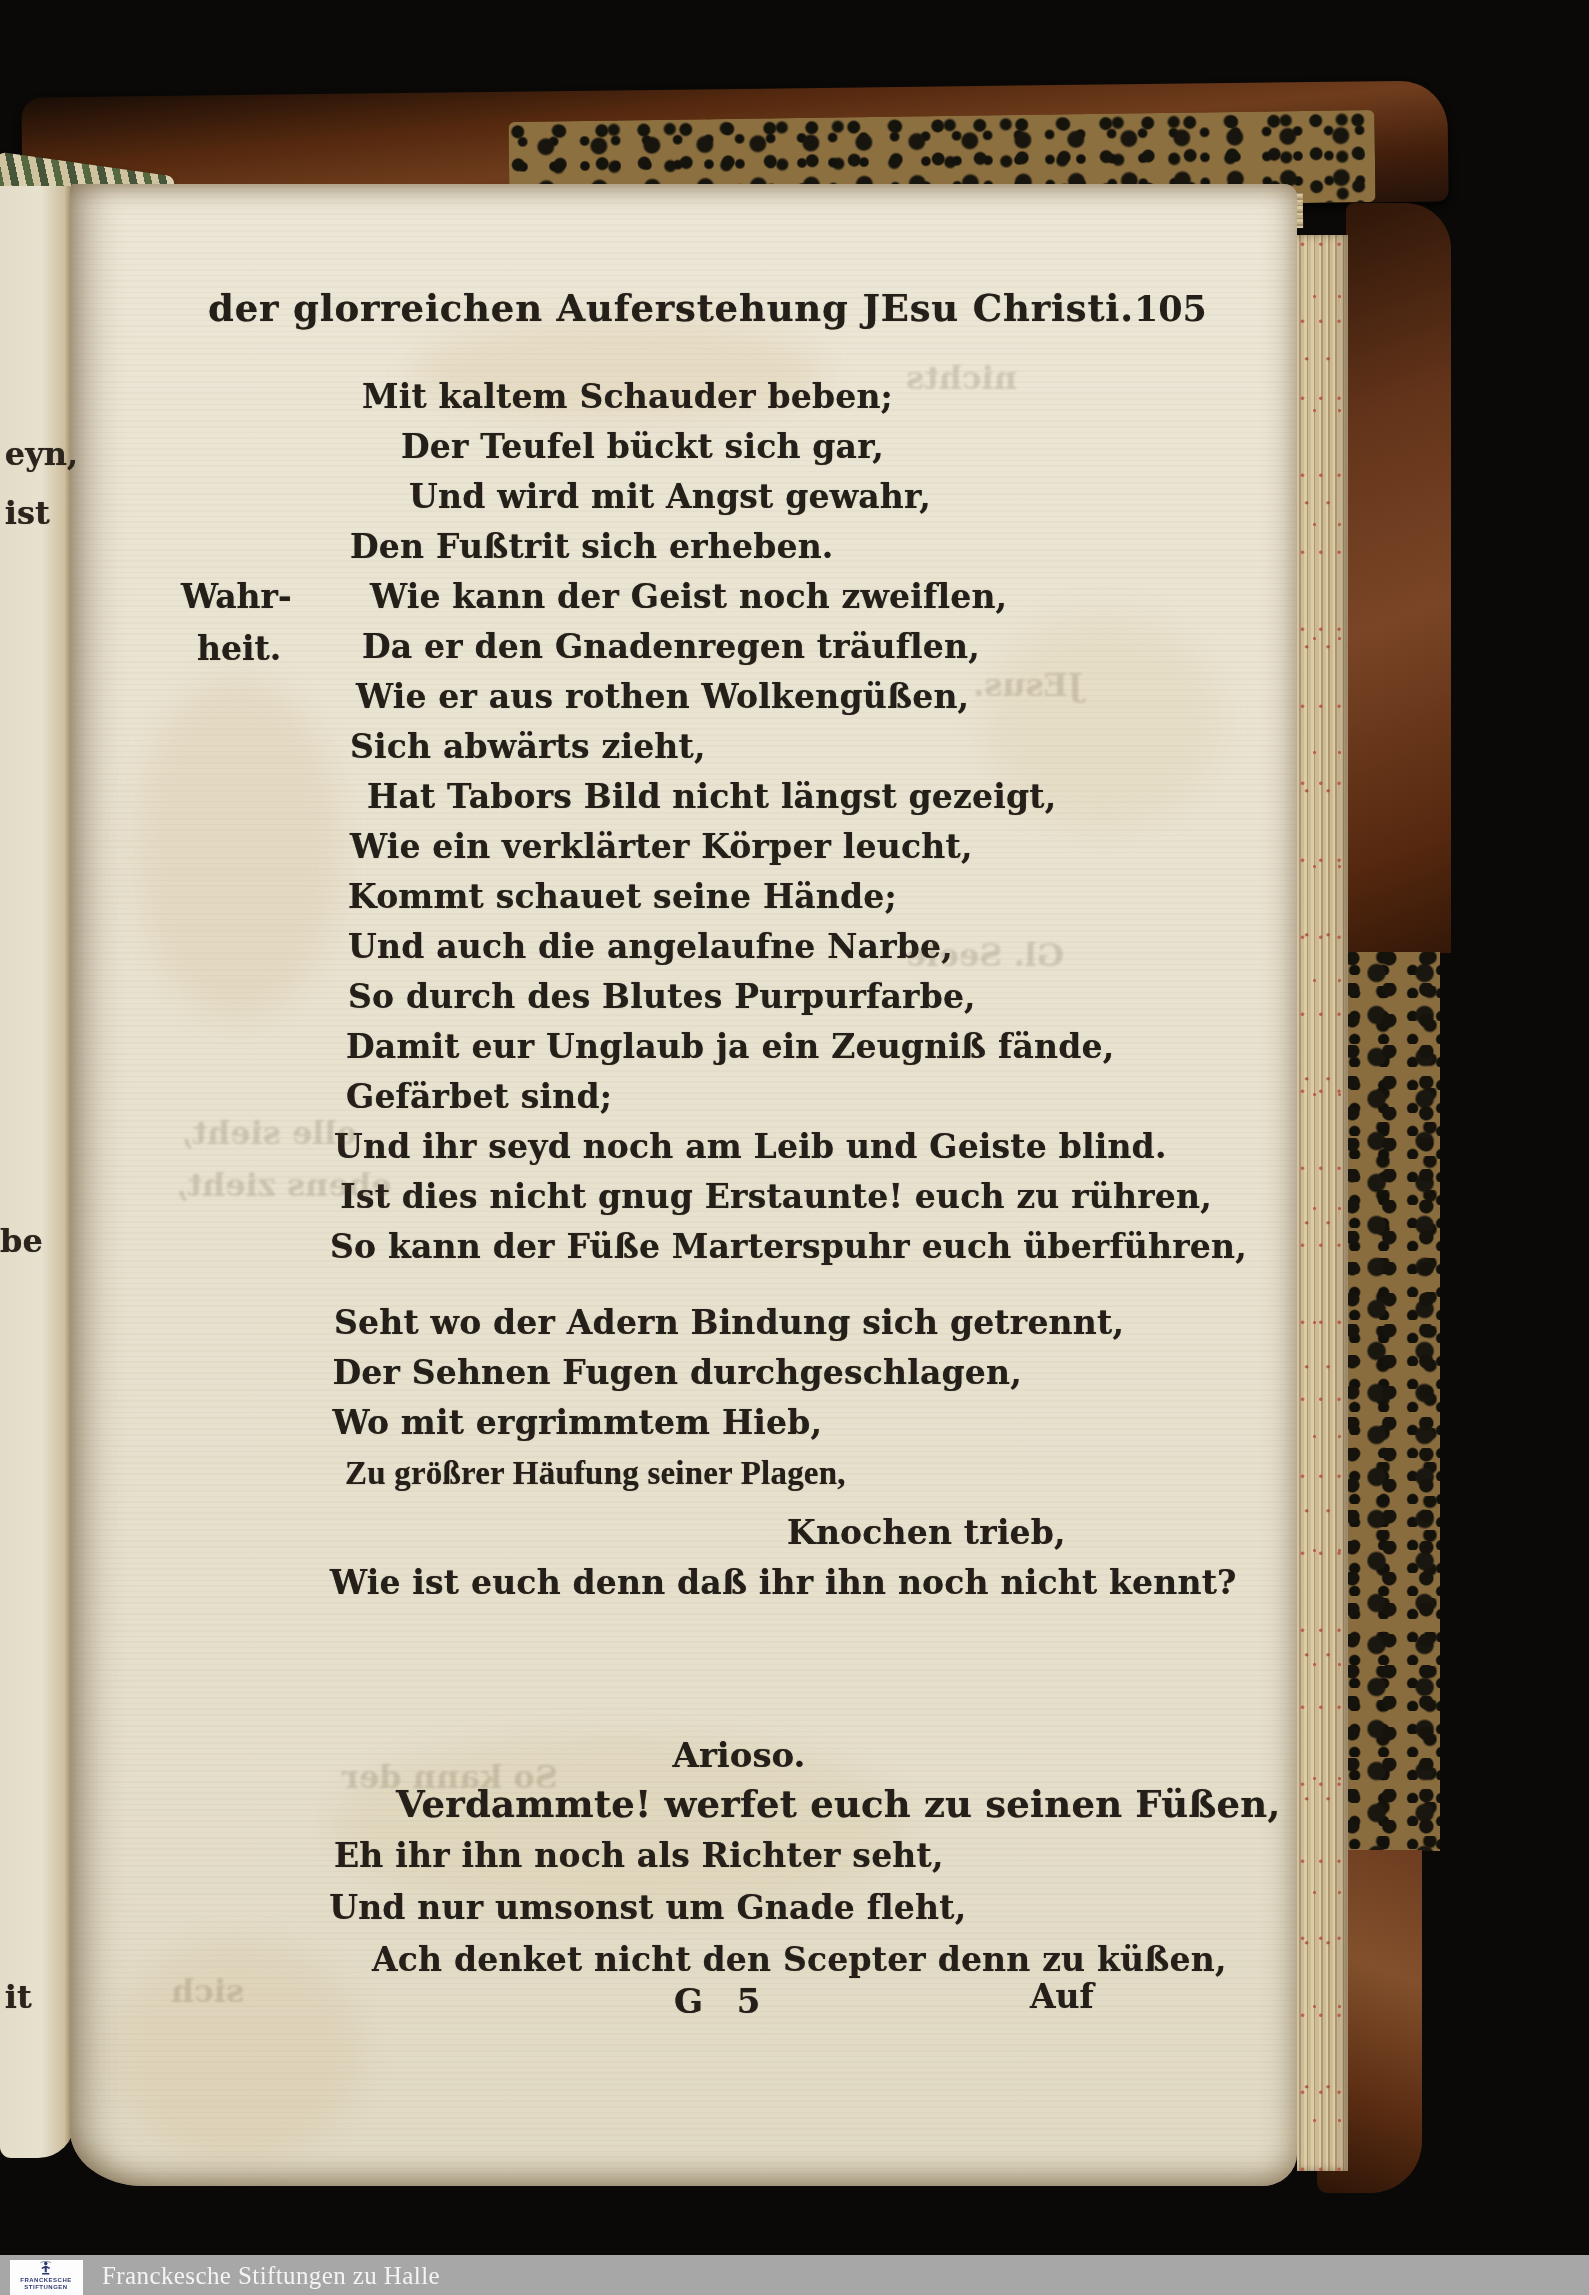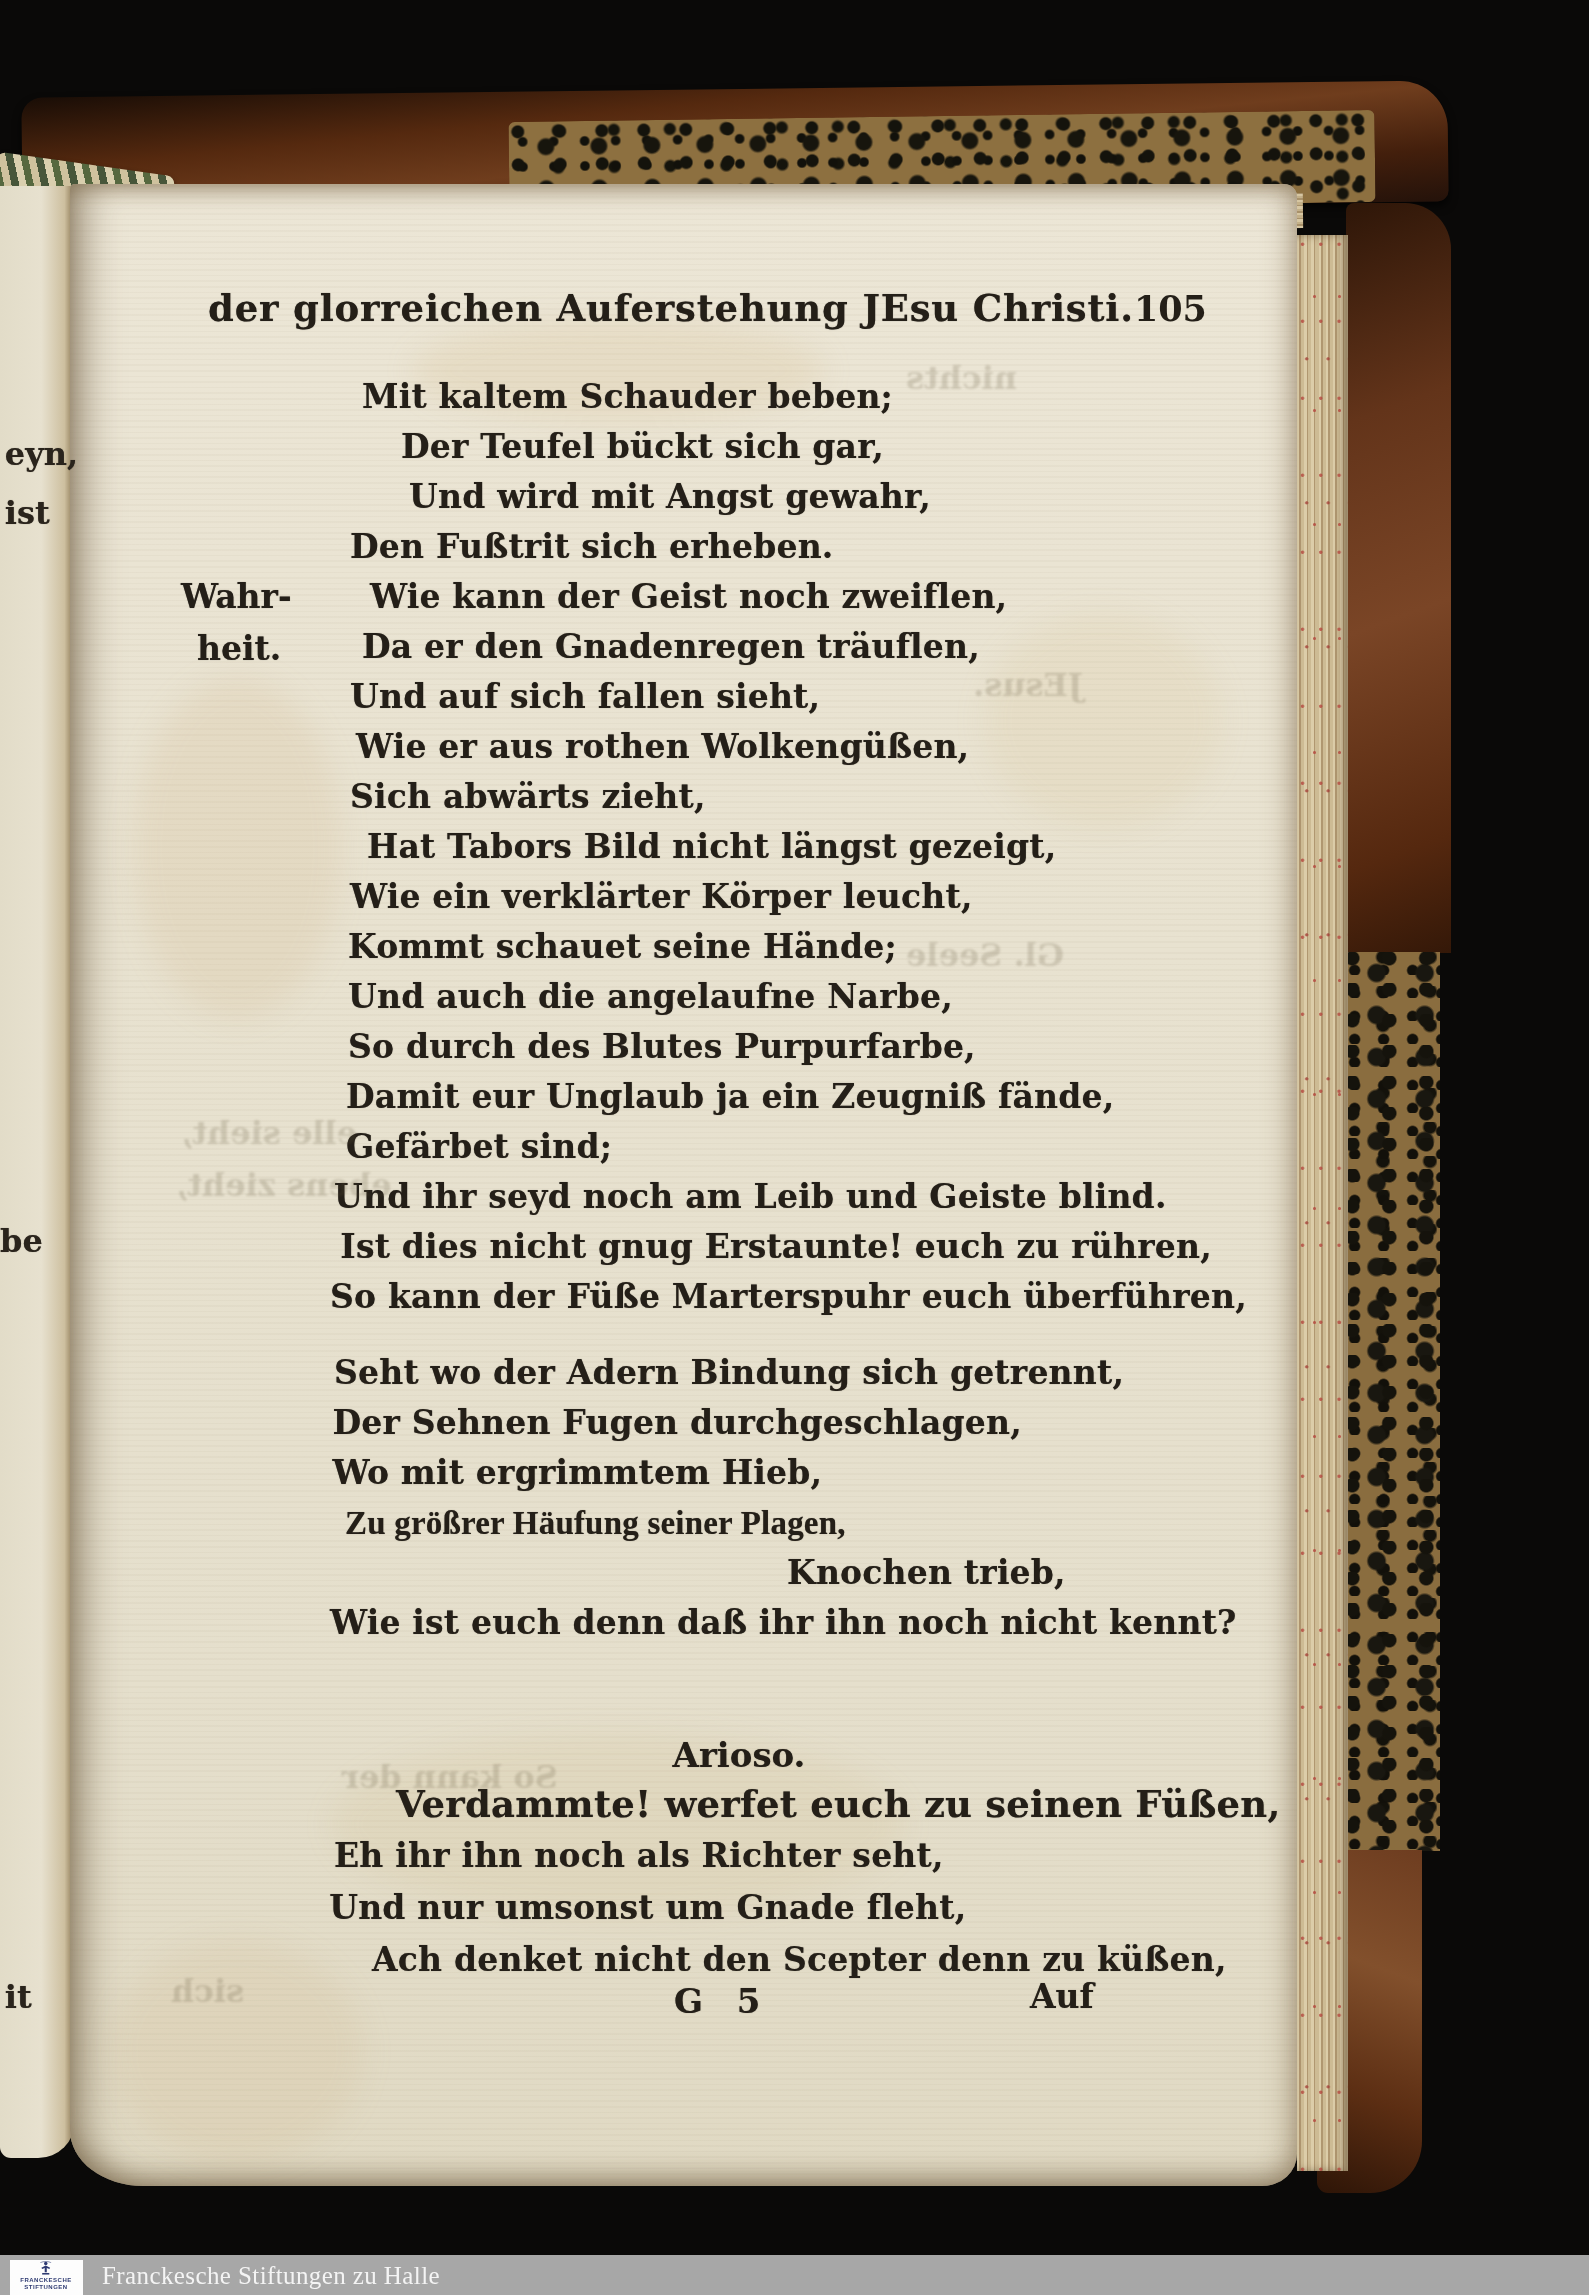--- a/index.html
+++ b/index.html
@@ -133,38 +133,37 @@
       <div class="mn2">heit.</div>
     </div>
 
     <div class="poem">
         <div class="pline" style="margin-left: 36px;">Mit kaltem Schauder beben;</div>
         <div class="pline" style="margin-left: 75px;">Der Teufel bückt sich gar,</div>
         <div class="pline" style="margin-left: 83px;">Und wird mit Angst gewahr,</div>
         <div class="pline" style="margin-left: 24px;">Den Fußtrit sich erheben.</div>
         <div class="pline" style="margin-left: 44px;">Wie kann der Geist noch zweiflen,</div>
         <div class="pline" style="margin-left: 36px;">Da er den Gnadenregen träuflen,</div>
-        <div class="pline" style="margin-left: 24px;">Und auf sich fallen sieht,</div>
         <div class="pline" style="margin-left: 30px;">Wie er aus rothen Wolkengüßen,</div>
         <div class="pline" style="margin-left: 24px;">Sich abwärts zieht,</div>
         <div class="pline" style="margin-left: 41px;">Hat Tabors Bild nicht längst gezeigt,</div>
         <div class="pline" style="margin-left: 24px;">Wie ein verklärter Körper leucht,</div>
         <div class="pline" style="margin-left: 22px;">Kommt schauet seine Hände;</div>
         <div class="pline" style="margin-left: 22px;">Und auch die angelaufne Narbe,</div>
         <div class="pline" style="margin-left: 22px;">So durch des Blutes Purpurfarbe,</div>
         <div class="pline" style="margin-left: 20px;">Damit eur Unglaub ja ein Zeugniß fände,</div>
         <div class="pline" style="margin-left: 20px;">Gefärbet sind;</div>
         <div class="pline" style="margin-left: 8px;">Und ihr seyd noch am Leib und Geiste blind.</div>
         <div class="pline" style="margin-left: 14.3px;">Ist dies nicht gnug Erstaunte! euch zu rühren,</div>
         <div class="pline" style="margin-left: 4px;">So kann der Füße Marterspuhr euch überführen,</div>
         <div class="pline" style="margin-left: 8px; margin-top: 26px;">Seht wo der Adern Bindung sich getrennt,</div>
         <div class="pline" style="margin-left: 6.4px;">Der Sehnen Fugen durchgeschlagen,</div>
         <div class="pline" style="margin-left: 6.4px;">Wo mit ergrimmtem Hieb,</div>
         <div class="pline" style="margin-left: 19px; font-family: Liberation Serif, serif;">Zu größrer Häufung seiner Plagen,</div>
-        <div class="pline" style="margin-left: 461px;">Knochen trieb,</div>
+        <div class="pline" style="margin-left: 461px; margin-top: 10px;">Knochen trieb,</div>
         <div class="pline" style="margin-left: 4px;">Wie ist euch denn daß ihr ihn noch nicht kennt?</div>
       </div>
 
     <div class="arioso-h">Arioso.</div>
 
     <div class="arioso">
         <div class="pline" style="margin-left: 70px; font-size: 37px;">Verdammte! werfet euch zu seinen Füßen,</div>
         <div class="pline" style="margin-left: 8px;">Eh ihr ihn noch als Richter seht,</div>
         <div class="pline" style="margin-left: 3.2px;">Und nur umsonst um Gnade fleht,</div>
         <div class="pline" style="margin-left: 46px;">Ach denket nicht den Scepter denn zu küßen,</div>

